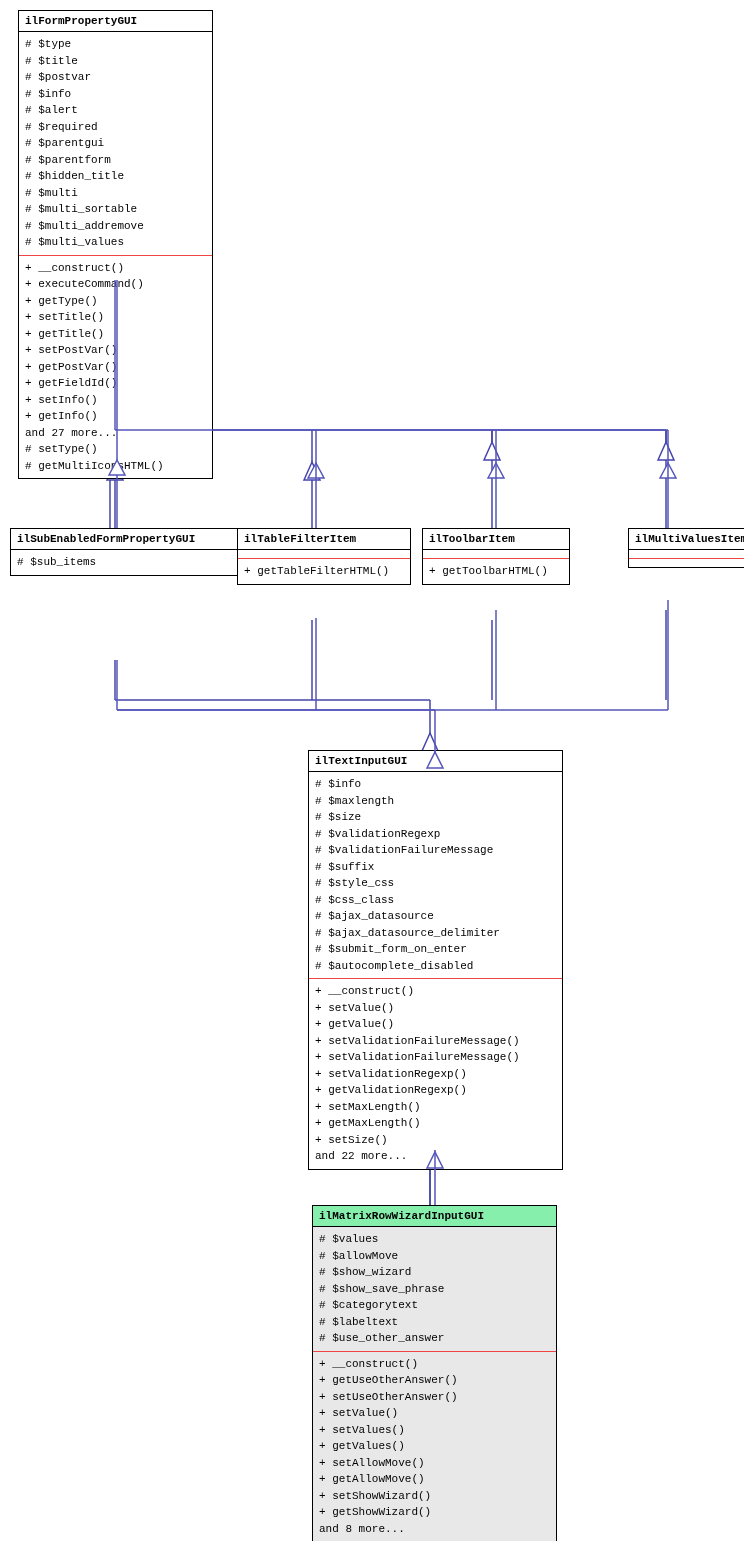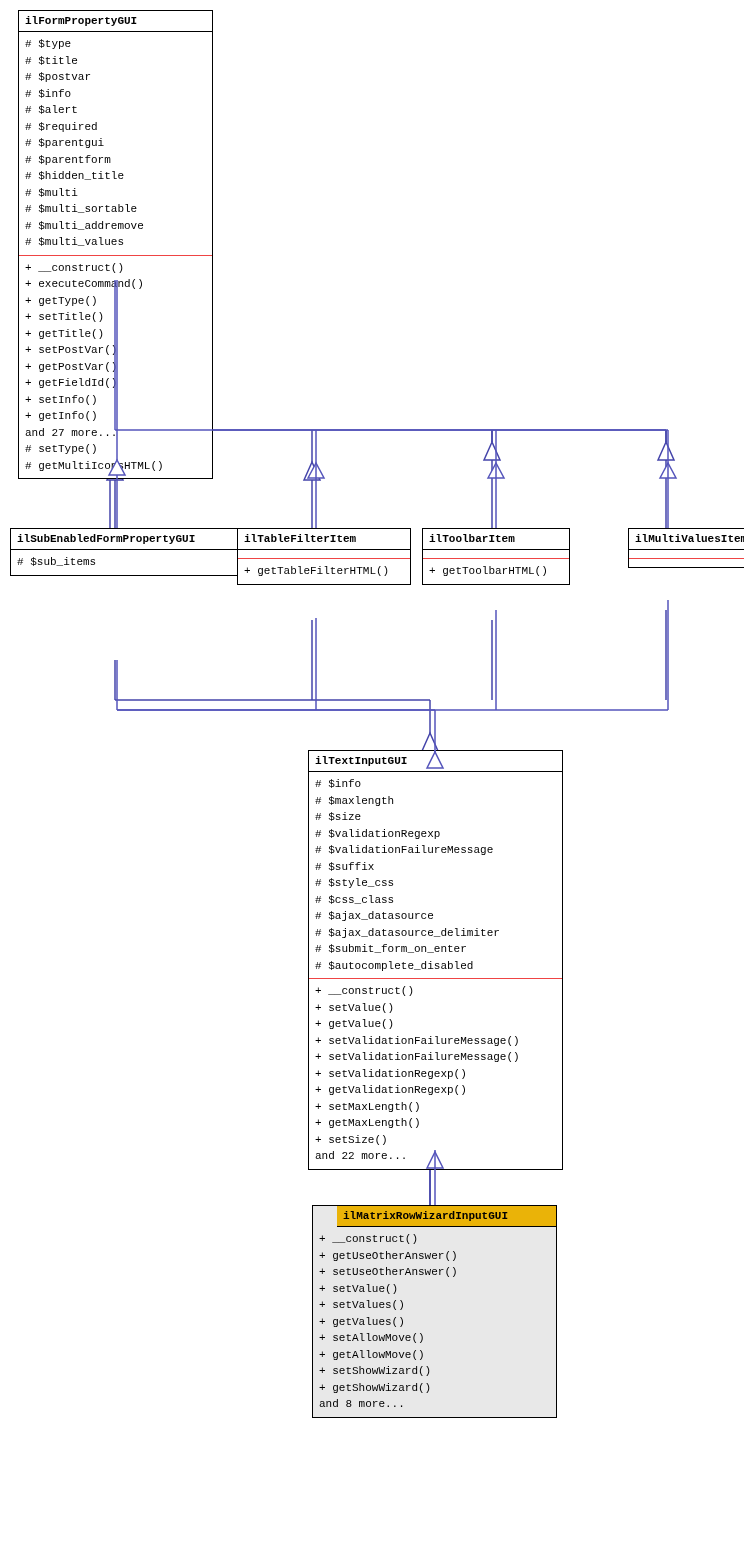--- a/index.html
+++ b/index.html
@@ -217,22 +217,31 @@
       <div class="line">+ setValidationRegexp()</div>
       <div class="line">+ getValidationRegexp()</div>
       <div class="line">+ setMaxLength()</div>
       <div class="line">+ getMaxLength()</div>
       <div class="line">+ setSize()</div>
       <div class="line">and 22 more...</div>
     </div>
   </div>
 
   <div class="uml-box" style="left: 312px; top: 1205px; width: 245px; background: #e8e8e8;">
-    <div class="uml-box-header" style="background: #eab308; margin-left: 24px;">
+    <div class="uml-box-header" style="background: #86efac;">
       ilMatrixRowWizardInputGUI
+    </div>
+    <div class="uml-box-section" style="background: #e8e8e8;">
+      <div class="line"># $values</div>
+      <div class="line"># $allowMove</div>
+      <div class="line"># $show_wizard</div>
+      <div class="line"># $show_save_phrase</div>
+      <div class="line"># $categorytext</div>
+      <div class="line"># $labeltext</div>
+      <div class="line"># $use_other_answer</div>
     </div>
     <div class="uml-box-section" style="background: #e8e8e8;">
       <div class="line">+ __construct()</div>
       <div class="line">+ getUseOtherAnswer()</div>
       <div class="line">+ setUseOtherAnswer()</div>
       <div class="line">+ setValue()</div>
       <div class="line">+ setValues()</div>
       <div class="line">+ getValues()</div>
       <div class="line">+ setAllowMove()</div>
       <div class="line">+ getAllowMove()</div>

